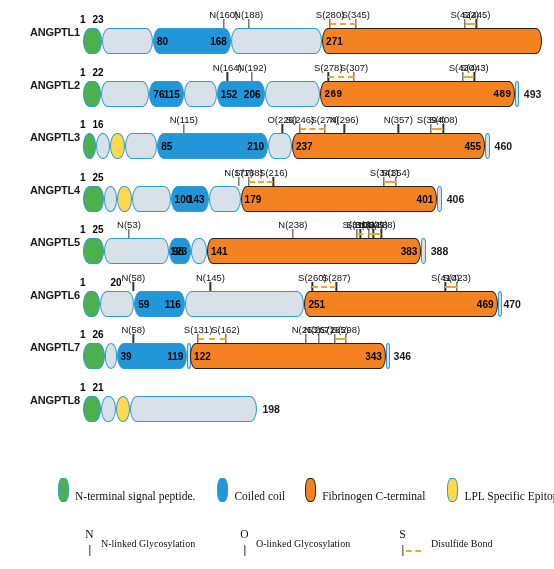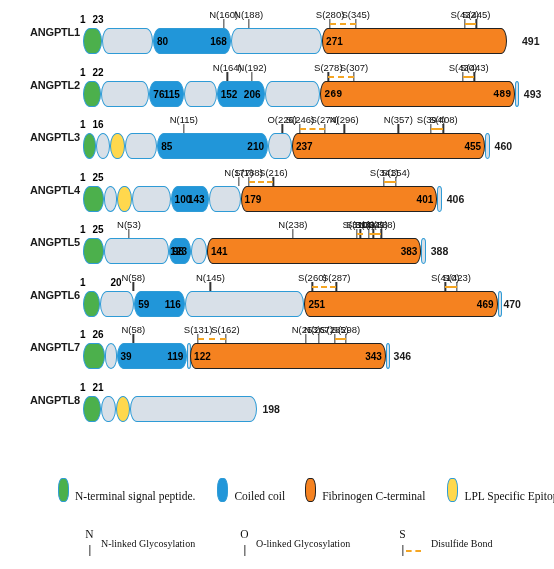--- a/index.html
+++ b/index.html
@@ -107,21 +107,21 @@
     <div class="row" style="top: 6px;">
       <div class="row-label">ANGPTL1</div>
       <div class="track" style="left: 82px; width: 435.026px;">
         <div class="seg signal" style="left: 0.886px; width: 19.492px; z-index: 2;"></div>
         <div class="seg linker" style="left: 20.378px; width: 50.502px; z-index: 1;"></div>
         <div class="seg coil" style="left: 70.88px; width: 77.968px; z-index: 2;">
           <span class="seg-num start">80</span>
           <span class="seg-num end">168</span>
         </div>
         <div class="seg linker" style="left: 148.848px; width: 91.258px; z-index: 1;"></div>
-        <div class="seg fibrinogen" style="left: 240.106px; width: 185px; z-index: 2;">
+        <div class="seg fibrinogen" style="left: 240.106px; width: 220px; z-index: 2;">
           <span class="seg-num start">271</span>
         </div>
       </div>
       <div class="end-len" style="left: 522.026px; top: 35px;">491</div>
       <div class="cap-nums" style="left: 80px; top: 8px;"><span>1</span><span style="margin-left: 7px;">23</span></div>
       <div class="site" style="left: 223.76px; top: 0px; height: 22px; width: 0px;">
         <div class="site-tick"></div>
         <div class="site-lab">N(160)</div>
       </div>
       <div class="site" style="left: 248.568px; top: 0px; height: 22px; width: 0px;">

